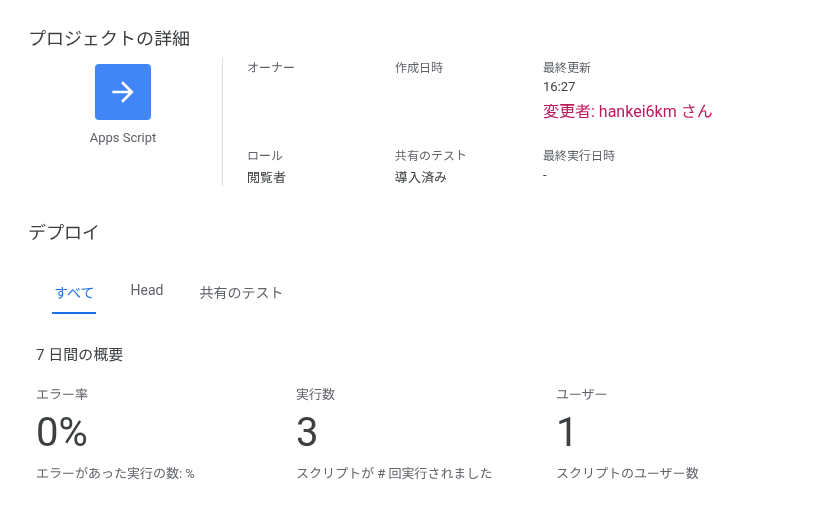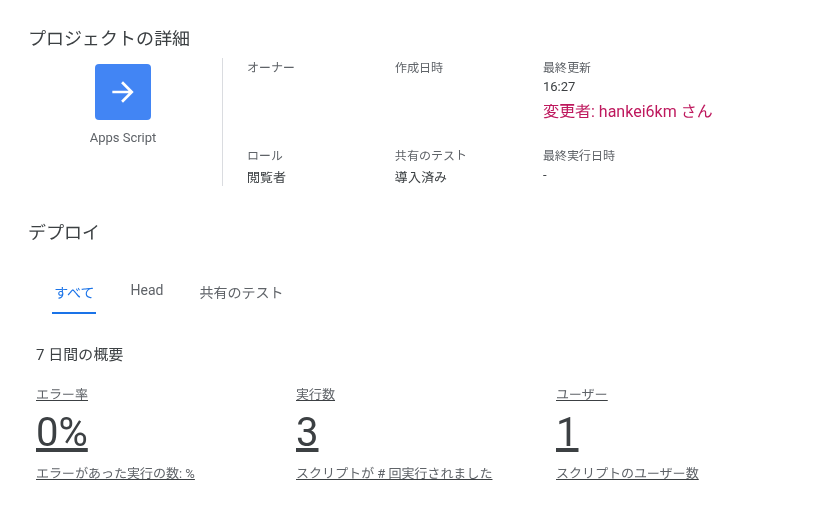--- a/index.html
+++ b/index.html
@@ -112,21 +112,20 @@
     .stats-row {
       display: flex;
       gap: 60px;
       margin-left: 8px;
     }
     .stat-block {
       display: flex;
       flex-direction: column;
       gap: 6px;
       min-width: 200px;
-      text-decoration: underline;
     }
     .stat-label {
       font-size: 13px;
       color: #5f6368;
     }
     .stat-value {
       font-size: 40px;
       font-weight: 400;
       color: #3c4043;
       line-height: 1;

